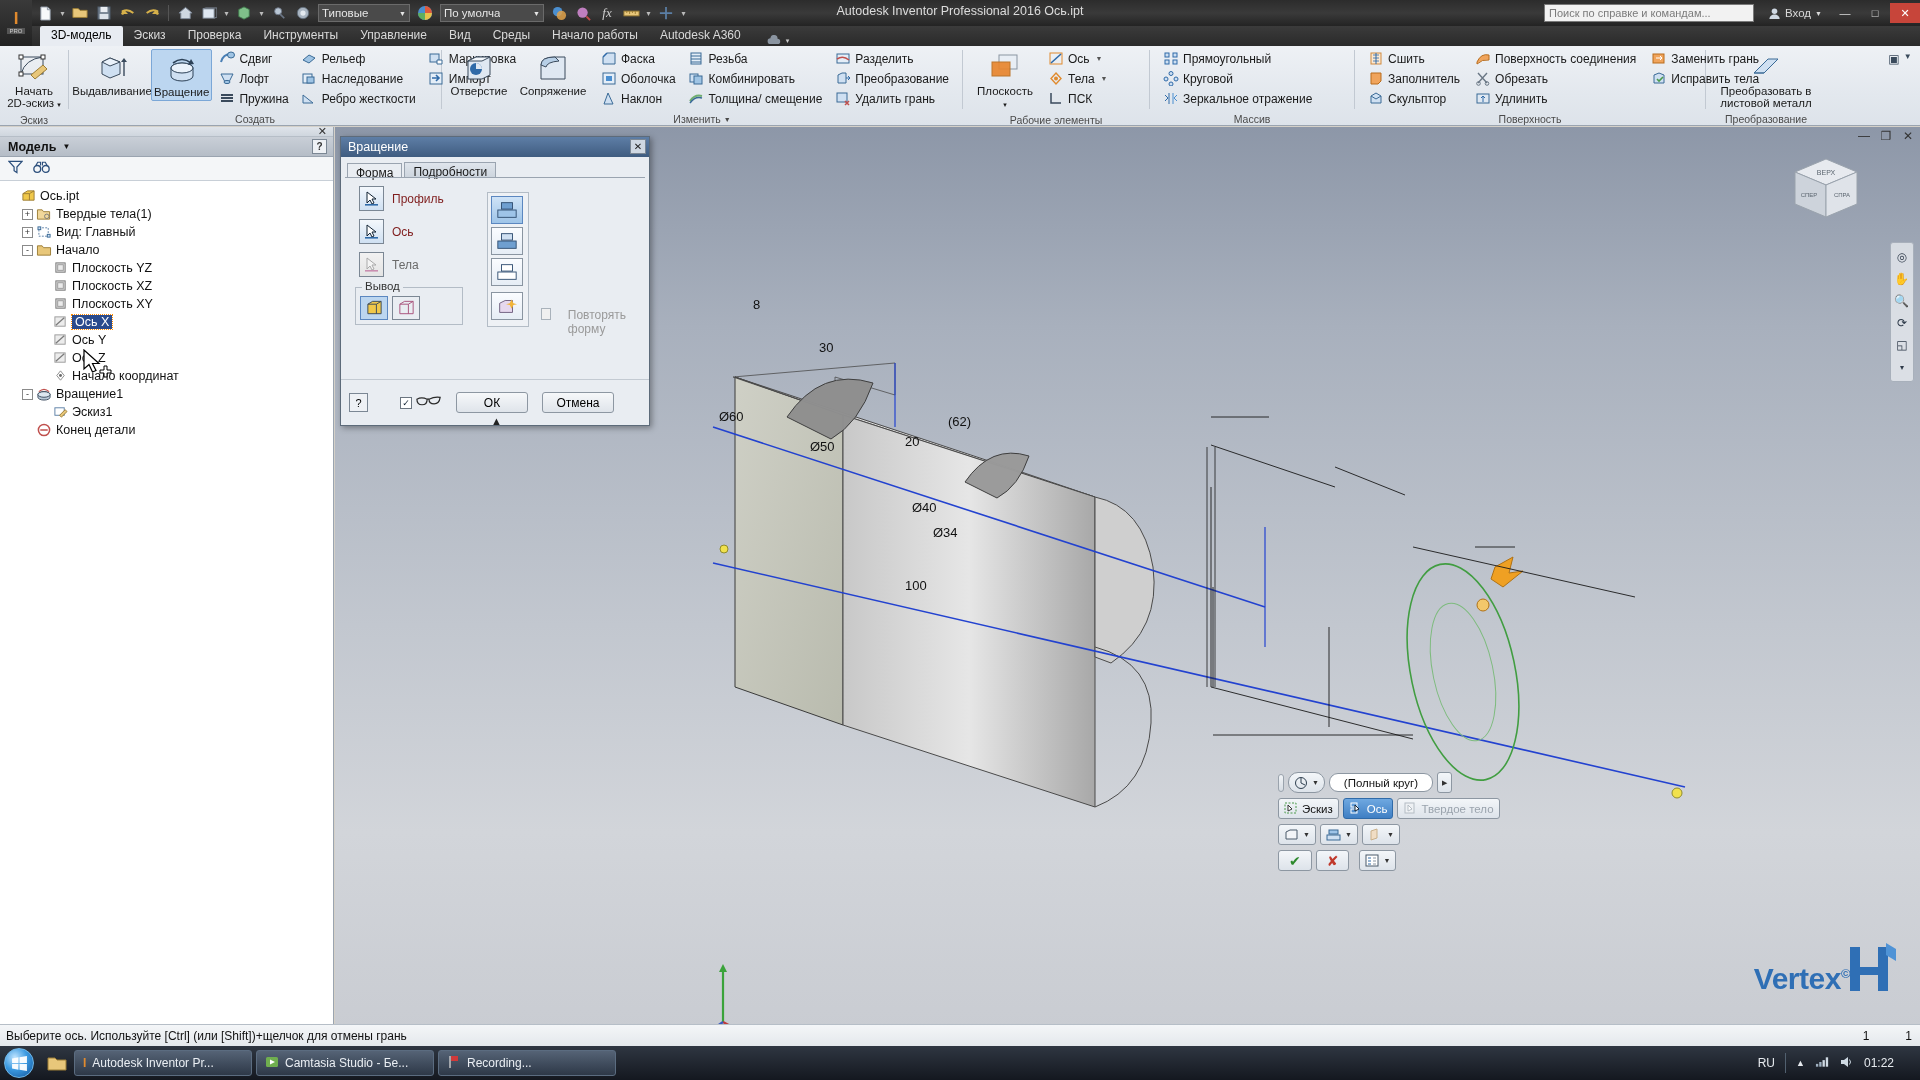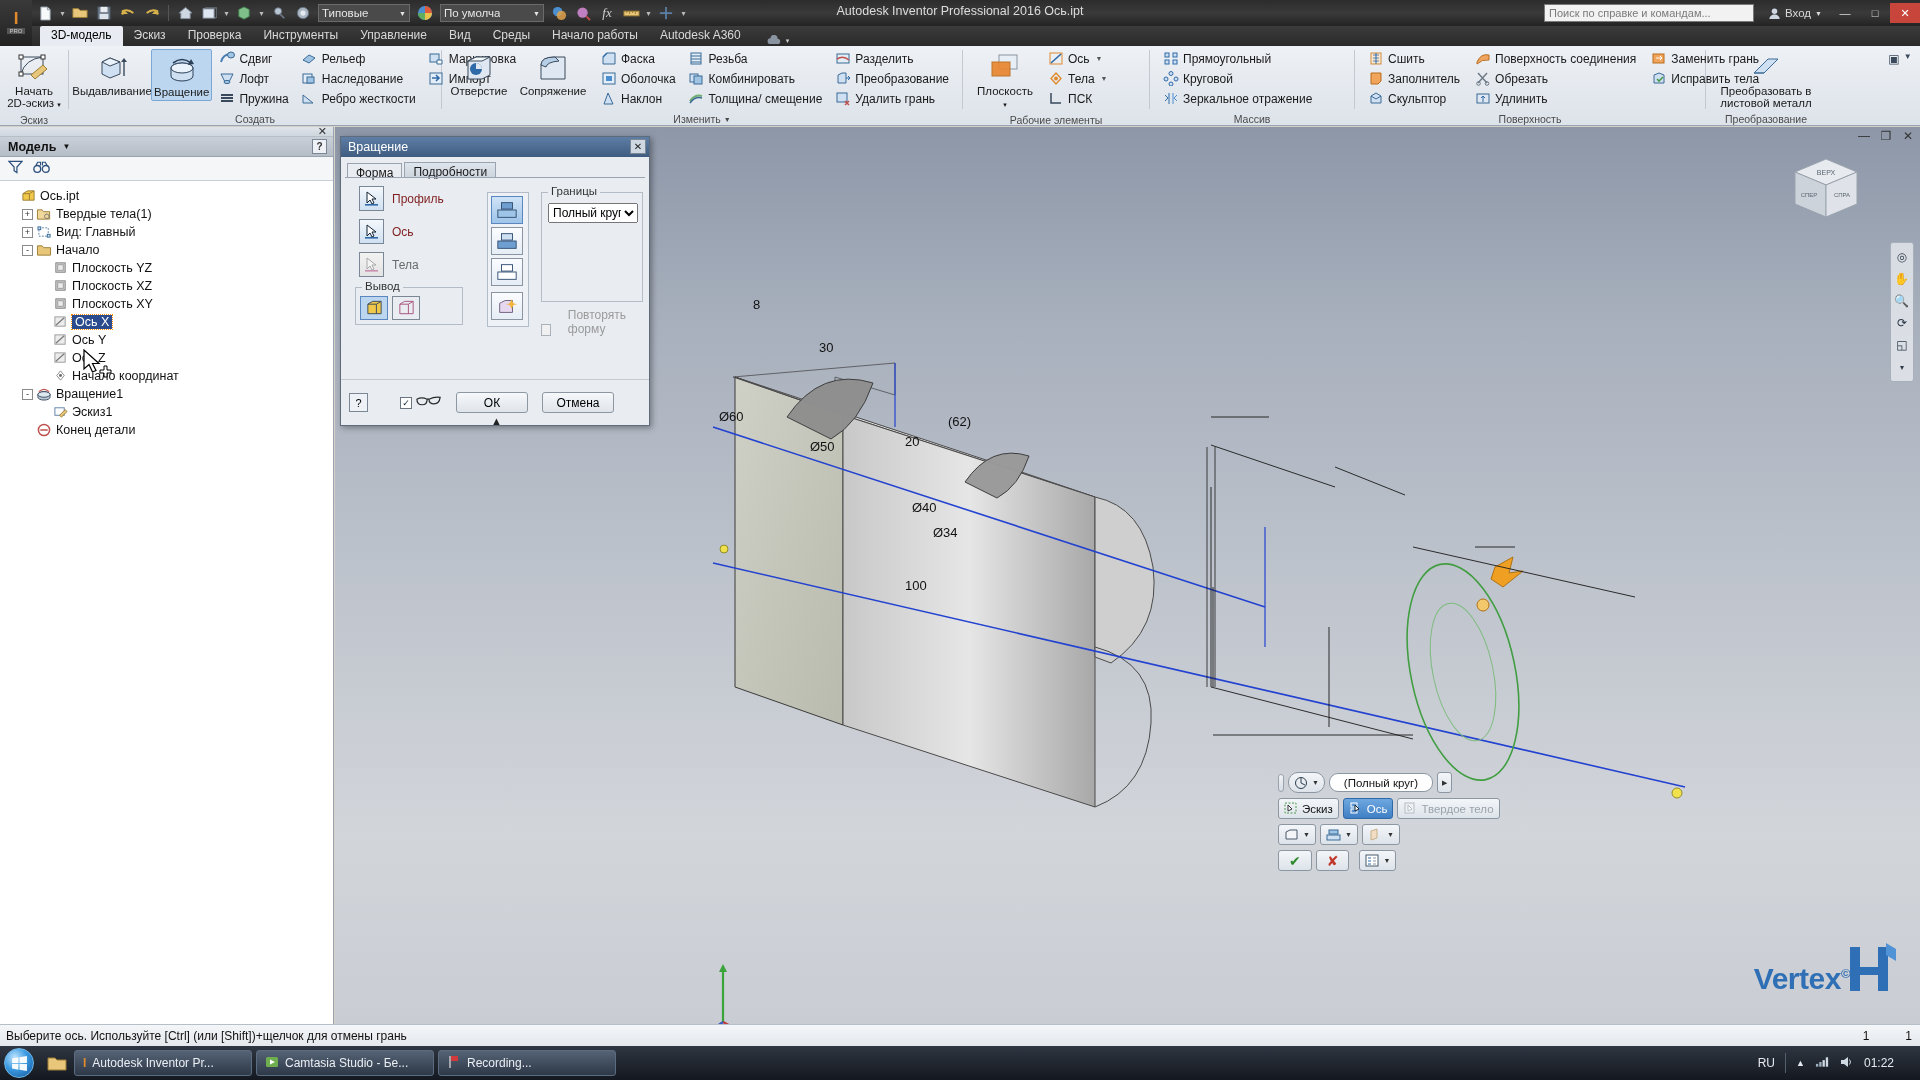--- a/index.html
+++ b/index.html
@@ -168,21 +168,21 @@
   .outrow .ob.on { background:#bcd6f0; border-color:#5b87c0;}
   .opcol { position:absolute; left:142px; top:14px; width:42px; border:1px solid #b3bcc6; padding:3px; background:#eef1f5;}
   .opcol .ob { width:32px;height:28px;border:1px solid #8a95a1;margin-bottom:3px; display:flex;align-items:center;justify-content:center; background: linear-gradient(to bottom,#fafcff,#e6edf5);}
   .opcol .ob.on { background: linear-gradient(to bottom,#cfe3f7,#9ec4e8); border-color:#5b87c0;}
   .bounds { position:absolute; left:196px; top:14px; width:102px; height:110px; border:1px solid #b3bcc6;}
   .bounds .glab { position:absolute; top:-8px; left:6px; background:#e9edf2; font-size:11.5px; padding:0 3px; color:#333;}
   .bounds select.cb {
     position:absolute; left:6px; top:10px; width:90px; height:20px; font-size:12px;
     font-family:"Liberation Sans",sans-serif;
   }
-  .chkrow { position:absolute; left:196px; top:130px; font-size:12px; color:#9a9a9a; display:flex; align-items:flex-end; gap:17px;}
+  .chkrow { position:absolute; left:196px; top:130px; font-size:12px; color:#9a9a9a; display:flex; align-items:flex-start; gap:17px;}
   .chkrow .cb2 { width:12px;height:12px;border:1px solid #a9b2bb; background:#f0f0f0;}
   .dlg .foot {
     position:absolute; left:0; bottom:0; width:100%; height:46px;
     border-top:1px solid #c3cad2; display:flex; align-items:center; padding: 0 8px;
   }
   .dlg .foot .qbtn { width:19px;height:19px;border:1px solid #7b8794;background:#eef1f5; font-size:11px; display:flex;align-items:center;justify-content:center;}
   .dlg .foot .glass { margin-left:32px; display:flex;align-items:center;gap:4px; font-size:13px;}
   .dlg .foot .glass .cb2 { width:12px;height:12px;border:1px solid #6b7580;background:#fff; font-size:9px; display:flex;align-items:center;justify-content:center;color:#123;}
   .dlg .foot button {
     height:21px; width:72px; margin-left:14px; font-size:12px; font-family:"Liberation Sans",sans-serif;
@@ -1320,24 +1320,20 @@
             </svg>
         </div>
         <div class="ob" style="margin-top:6px">
           <svg width="22" height="20" viewBox="0 0 24 20">
               <path d="M4 17V7l6-3h8v13z" fill="#e6d8ee" stroke="#6a5a7a"></path>
               <path d="M17 3l2 4 4 1-4 1-2 4-2-4-4-1 4-1z" fill="#f2b53a"></path>
             </svg>
         </div>
       </div>
 
-      <div class="bounds">
-        <div class="glab">Границы</div>
-        <select class="cb" id="bounds-select"><option>Полный круг</option><option>Угол</option><option>До следующей</option><option>До</option></select>
-      </div>
 
       <div class="chkrow">
         <span class="cb2"></span>
         <span>Повторять форму</span>
       </div>
     </div>
 
     <div class="foot">
       <div class="qbtn">?</div>
       <div class="glass">

